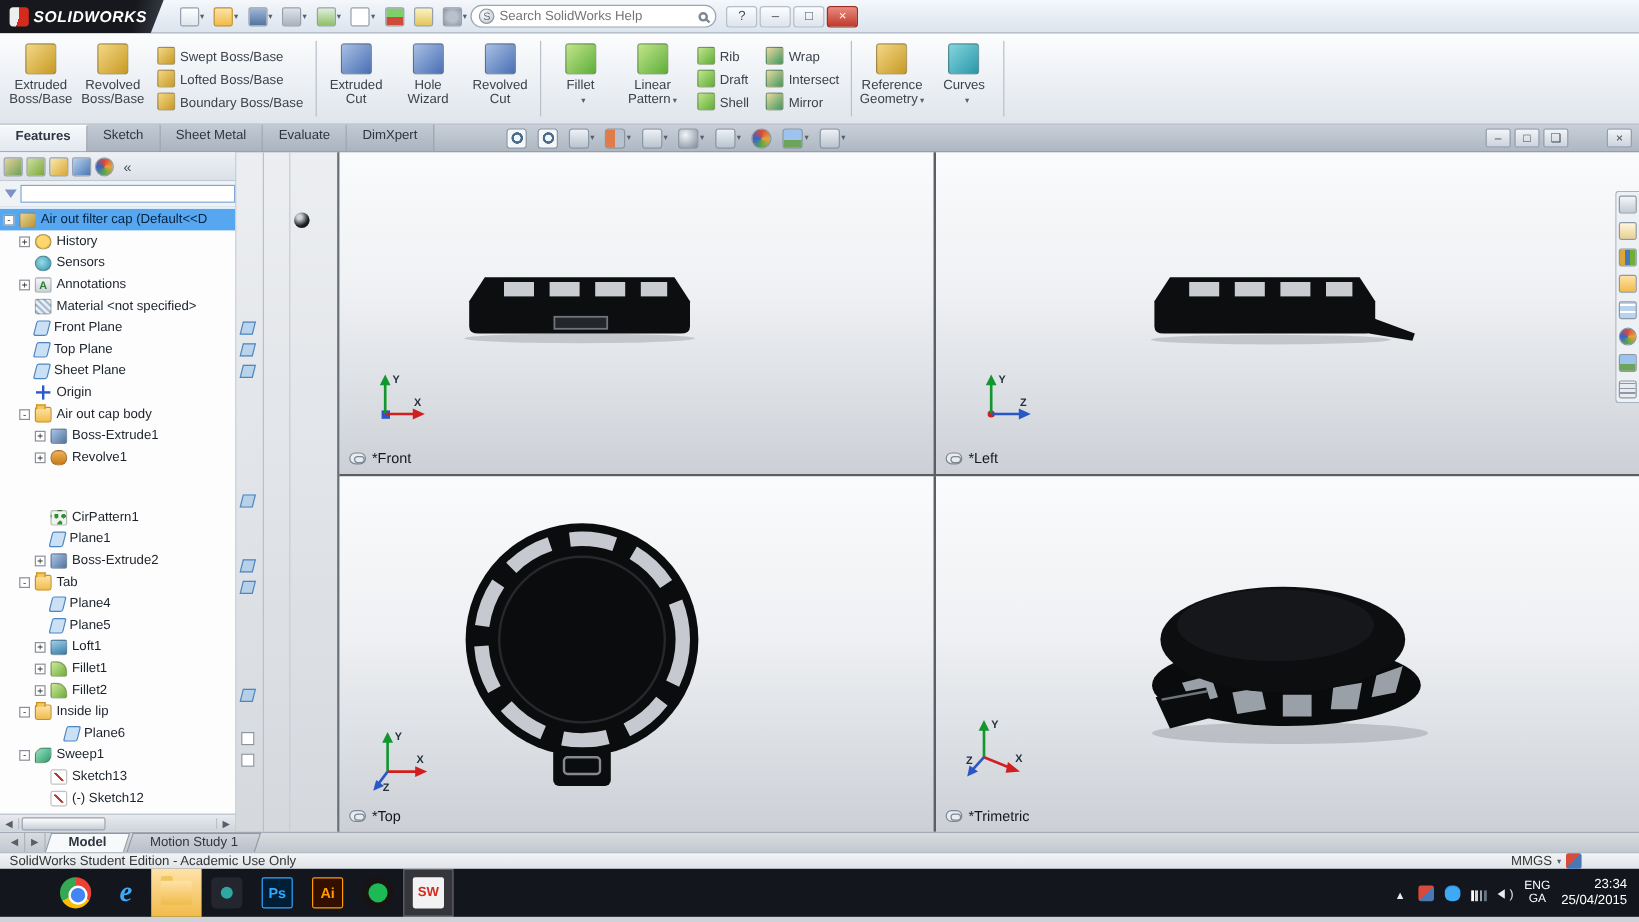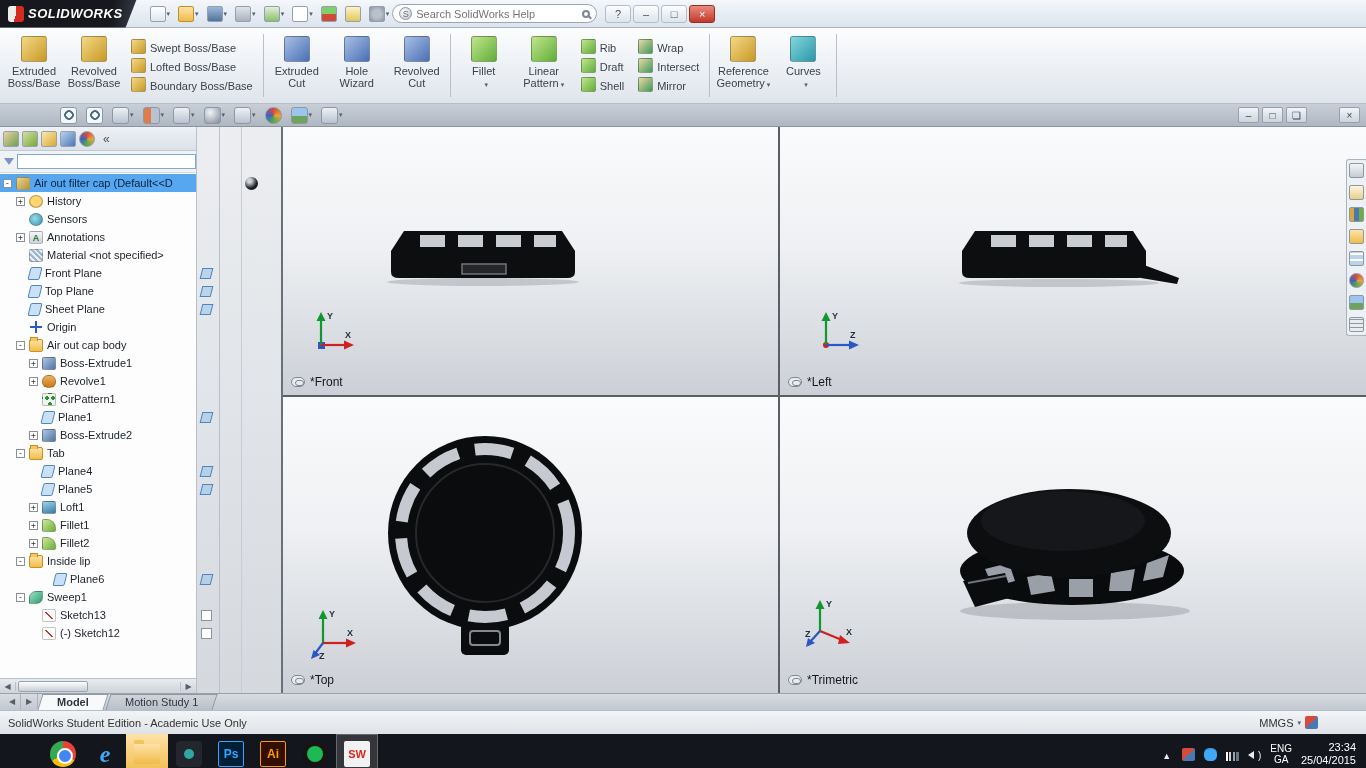--- a/index.html
+++ b/index.html
@@ -137,21 +137,21 @@
   [data-name="view-palette-icon"]{background:repeating-linear-gradient(0deg,#b9d2ee 0 4px,#fff 4px 6px)}
   [data-name="appearances-icon"]{background:conic-gradient(#d84a3a,#e8a23a,#58a84a,#3a62c8,#d84a3a);border-radius:50%}
   [data-name="scene-pane-icon"]{background:linear-gradient(#9cc4ee 55%,#6da45a 55%)}
   [data-name="custom-properties-icon"]{background:repeating-linear-gradient(0deg,#e8ebef 0 3px,#8d98a6 3px 4px)}
   
   .bottomtabs{height:17px;background:linear-gradient(#d8dce1,#c2c8cf);border-top:1px solid #98a2ae;display:flex;align-items:stretch;padding-left:4px}
   .btnav{width:17px;text-align:center;font-size:8px;line-height:16px;color:#55606c;border-right:1px solid #aab3bf}
   .btab{padding:1px 16px 0;margin-left:2px;transform:skewX(-18deg);background:linear-gradient(#cfd4da,#b9c0c9);border:1px solid #8f99a5;border-bottom:none;color:#2e3640}
   .btab span{display:inline-block;transform:skewX(18deg)}
   .btab.active{background:#f7f9fb;font-weight:bold}
-  .statusbar{height:24px;background:linear-gradient(#f2f4f6,#dfe3e8);border-top:1px solid #b4bec9;display:flex;align-items:center;padding:0 8px;gap:6px;color:#333}
+  .statusbar{height:14px;background:linear-gradient(#f2f4f6,#dfe3e8);border-top:1px solid #b4bec9;display:flex;align-items:center;padding:0 8px;gap:6px;color:#333}
   .stat-units{margin-left:auto;display:flex;align-items:center;gap:4px;padding-right:40px}
   .stat-ic{width:13px;height:13px;border-radius:2px;background:linear-gradient(135deg,#d84a3a 50%,#4a78b5 50%)}
   
   .taskbar{height:40px;background:#14161d;display:flex;align-items:stretch}
   .tslot{width:42px;display:flex;align-items:center;justify-content:center}
   .tslot.tactive{background:rgba(255,255,255,.14);box-shadow:inset 0 0 0 1px rgba(255,255,255,.25)}
   .tapp{width:26px;height:26px;display:flex;align-items:center;justify-content:center;font-weight:bold}
   .winlogo{display:grid;grid-template-rows:10px 10px;grid-template-columns:11px 11px;gap:2px;transform:skewY(-8deg);width:auto;height:auto}
   .winlogo i{background:#e8ebef}
   [data-name="chrome-icon"] .tapp{border-radius:50%;background:conic-gradient(#ea4335 0 33%,#fbbc05 33% 66%,#34a853 66%);position:relative}
@@ -330,20 +330,27 @@
       <div class="btnL" data-name="curves-button">
         <div class="icL" data-name="curves-icon"></div>
         <div class="bl">Curves</div>
         <div class="bl">&nbsp;<span class="caret" data-name="dropdown-caret-icon"> ▾</span></div>
       </div>
     </div>
     <div class="rsep"></div>
   </div>
 
 <div class="tabrow" data-name="command-tab-row">
+  <div id="ctabs" style="display:flex" data-name="command-tabs">
+      <div class="ctab active" data-name="tab-features">Features</div>
+      <div class="ctab" data-name="tab-sketch">Sketch</div>
+      <div class="ctab" data-name="tab-sheet-metal">Sheet Metal</div>
+      <div class="ctab" data-name="tab-evaluate">Evaluate</div>
+      <div class="ctab" data-name="tab-dimxpert">DimXpert</div>
+    </div>
   <div class="hud-strip" id="hudstrip" data-name="heads-up-toolbar">
       <div class="hudb" data-name="zoom-fit-button">
         <span class="hud" data-name="zoom-fit-icon"></span>
       </div>
       <div class="hudb" data-name="zoom-area-button">
         <span class="hud" data-name="zoom-area-icon"></span>
       </div>
       <div class="hudb" data-name="previous-view-button">
         <span class="hud" data-name="previous-view-icon"></span>
         <span class="caret" data-name="dropdown-caret-icon">▾</span>
@@ -454,21 +461,21 @@
         <div class="trow" data-name="tree-item" style="padding-left: 29px;">
           <span class="exp" data-name="expand-icon">+</span>
           <span class="ti" data-name="boss-extrude-icon"></span>
           <span data-name="tree-item-label">Boss-Extrude1</span>
         </div>
         <div class="trow" data-name="tree-item" style="padding-left: 29px;">
           <span class="exp" data-name="expand-icon">+</span>
           <span class="ti" data-name="revolve-icon"></span>
           <span data-name="tree-item-label">Revolve1</span>
         </div>
-        <div class="trow" data-name="tree-item" style="padding-left: 29px;">
+        <div class="trow" data-name="tree-item" style="padding-left: 29px; margin-top: 32px;">
           <span class="exp hid"></span>
           <span class="ti" data-name="cirpattern-icon"></span>
           <span data-name="tree-item-label">CirPattern1</span>
         </div>
         <div class="trow" data-name="tree-item" style="padding-left: 29px;">
           <span class="exp hid"></span>
           <span class="ti" data-name="plane-icon"></span>
           <span data-name="tree-item-label">Plane1</span>
         </div>
         <div class="trow" data-name="tree-item" style="padding-left: 29px;">

